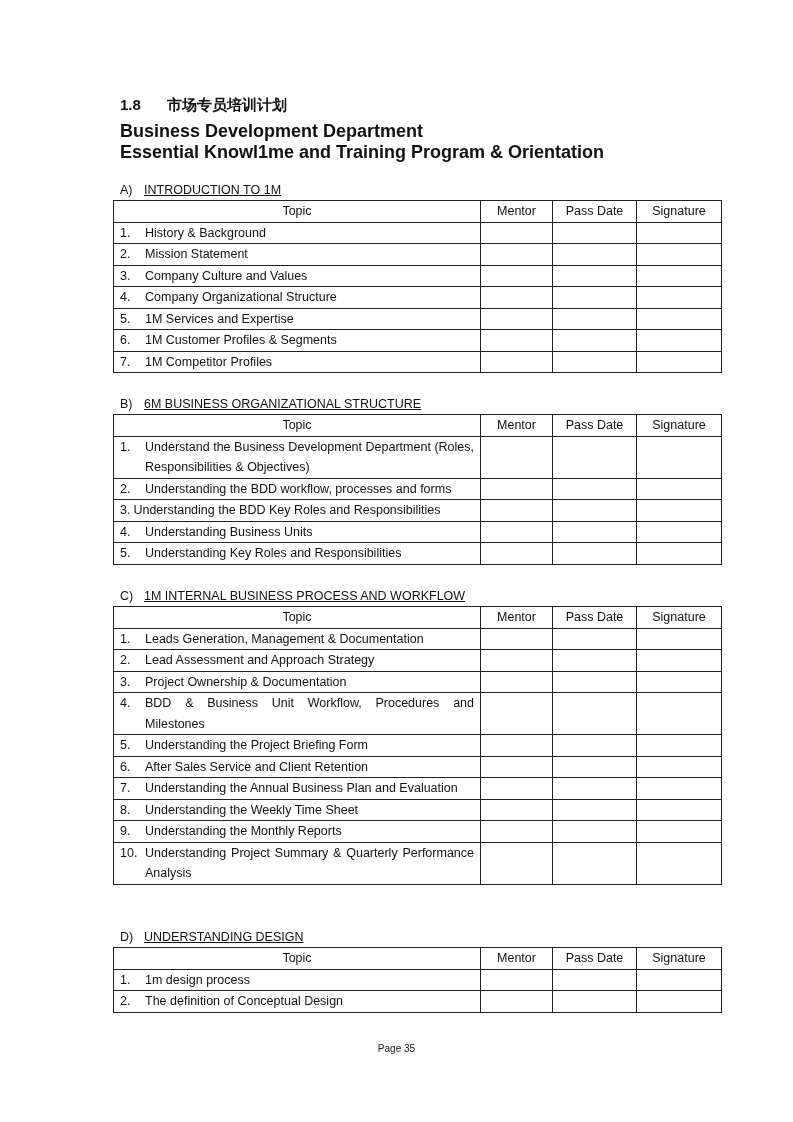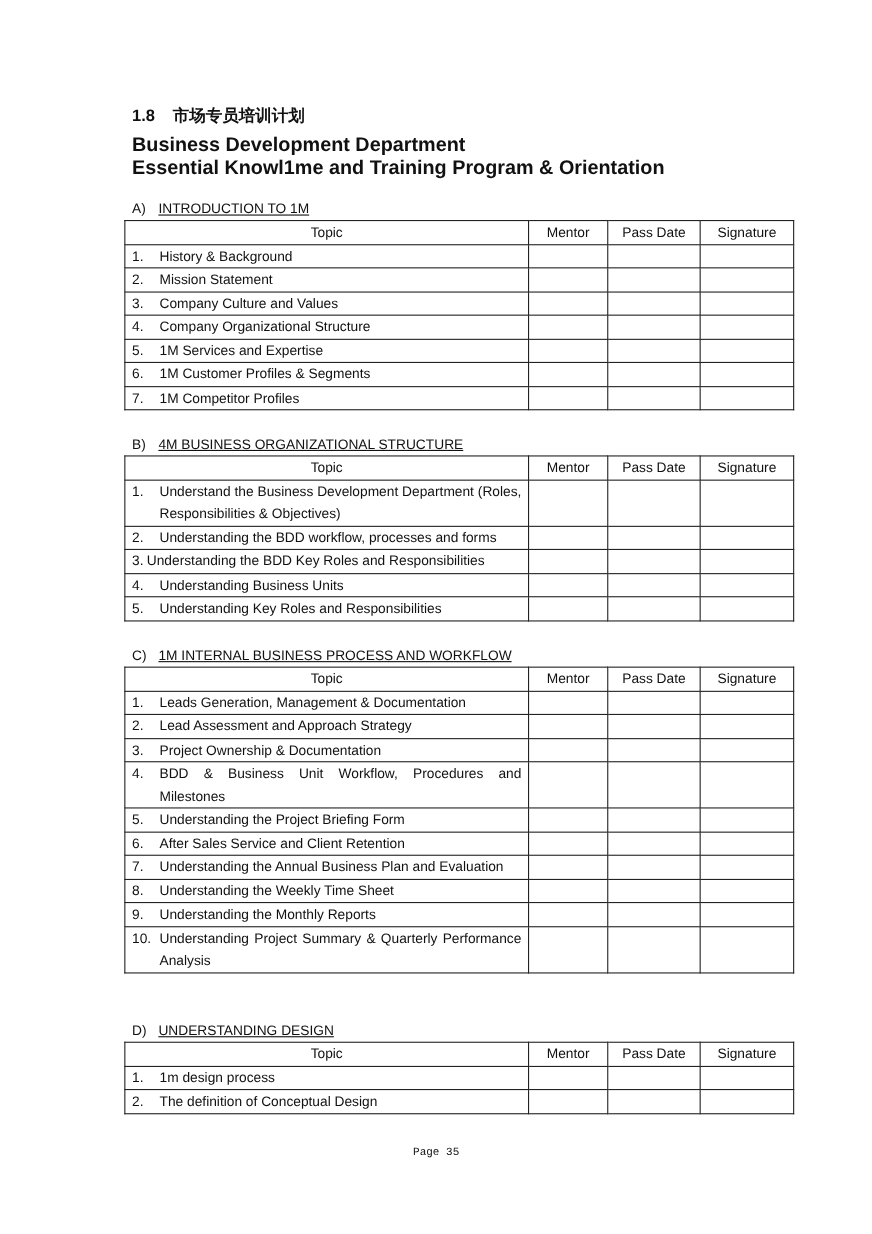--- a/index.html
+++ b/index.html
@@ -1,38 +1,38 @@
 <!DOCTYPE html>
 <html><head>
   <meta charset="utf-8">
   <style>
     html, body { margin: 0; padding: 0; background: #ffffff; }
     body { width: 793px; height: 1122px; position: relative; overflow: hidden;
            font-family: "Liberation Sans", sans-serif; color: #111; }
     .page { position: absolute; left: 0; top: 0; width: 793px; height: 1122px; }
     .heading { position: absolute; left: 120px; top: 96px; font-weight: bold; font-size: 15px; }
-    .heading .num { margin-right: 12px; }
+    .heading .num { margin-right: 22px; }
     .sub { position: absolute; left: 120px; font-weight: bold; font-size: 18px; }
     .section-title { position: absolute; left: 120px; font-weight: normal; font-size: 12.5px; }
     .section-title .letter { display: inline-block; width: 24px; }
     .section-title .name { text-decoration: underline; }
     table.t { position: absolute; left: 113px; width: 608px; border-collapse: collapse;
               font-size: 12.5px; table-layout: fixed; }
     table.t td, table.t th { border: 1px solid #222; padding: 0 0 0 6px; height: 20.5px; vertical-align: middle; }
     table.t th { font-weight: normal; text-align: center; padding: 0; }
     col.c-topic { width: 367px; }
     col.c-mentor { width: 72px; }
     col.c-pass { width: 84px; }
     col.c-sig { width: 85px; }
     .topic { display: flex; line-height: 20.5px; }
     .topic .n { width: 25px; flex: 0 0 25px; }
     .topic .txt { flex: 1; padding-right: 6px; text-align: justify; text-align-last: left; }
     .topic.flat .n { width: auto; flex: 0 0 auto; margin-right: 3px; }
     .footer { position: absolute; left: 0; width: 793px; top: 1043px; text-align: center;
-              font-family: Liberation Mono, monospace; font-size: 10px; }
+              font-family: Liberation Sans, sans-serif; font-size: 10px; }
   </style>
 </head>
 <body>
 
 <div class="page">
   <div class="heading">
     <span class="num">1.8</span>
     <span>市场专员培训计划</span>
   </div>
   <div class="sub" style="top:121px">Business Development Department</div>
@@ -129,21 +129,21 @@
             </div>
           </td>
           <td></td>
           <td></td>
           <td></td>
         </tr>
       </tbody>
     </table>
 
   <div class="section-title" style="top:397px">
-    <span class="letter">B)</span><span class="name">4M BUSINESS ORGANIZATIONAL STRUCTURE</span>
+    <span class="letter">B)</span><span class="name">6M BUSINESS ORGANIZATIONAL STRUCTURE</span>
   </div>
   <table class="t" style="top:414px">
       <colgroup>
         <col class="c-topic">
         <col class="c-mentor">
         <col class="c-pass">
         <col class="c-sig">
       </colgroup>
       <tbody>
         <tr>

